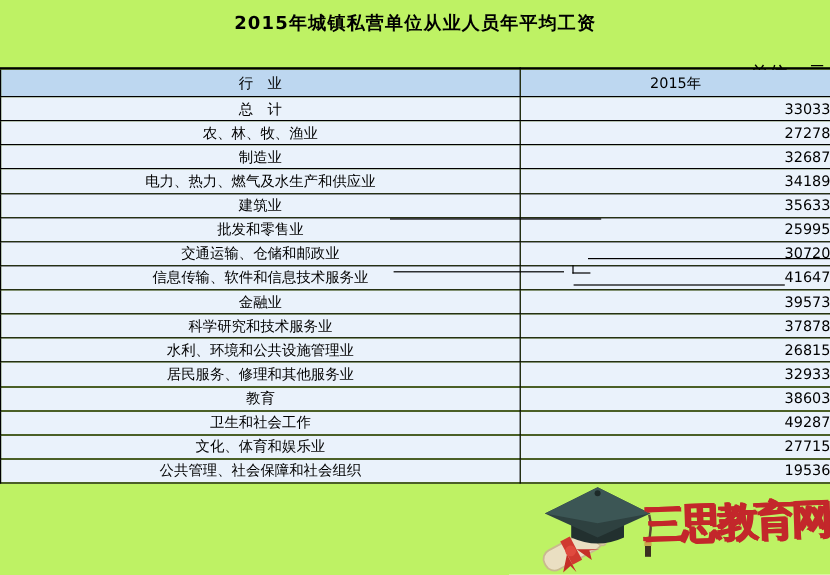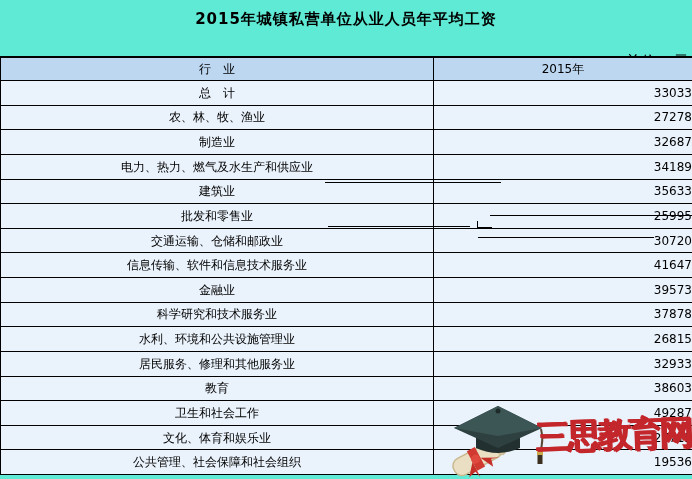--- a/index.html
+++ b/index.html
@@ -1,28 +1,28 @@
 <!DOCTYPE html>
 <html><head>
 <meta charset="utf-8">
 <style>
   html,body{margin:0;padding:0;background:#fff;}
   .page{
     position:relative;width:692px;height:479px;overflow:hidden;
-    background:#5eead4;font-family:"DejaVu Sans","Liberation Sans",sans-serif;color:#000;
+    background:#bef264;font-family:"DejaVu Sans","Liberation Sans",sans-serif;color:#000;
   }
   .title{
     position:absolute;top:10px;left:0;width:100%;text-align:center;
     font-size:15px;font-weight:bold;letter-spacing:1px;
   }
   .unit{
     position:absolute;top:52px;right:3px;font-size:16px;
   }
   table.wage{
-    position:absolute;top:56px;left:0;width:692px;height:419px;
+    position:absolute;top:56px;left:0;width:692px;height:347px;
     border-collapse:collapse;table-layout:fixed;
     font-size:12px;
   }
   table.wage th, table.wage td{
     border:1px solid #000;overflow:hidden;white-space:nowrap;
     padding:0;line-height:1;
   }
   table.wage{border-top:2px solid #000;}
   table.wage th{
     background:#BDD7F0;font-weight:normal;text-align:center;height:22px;

